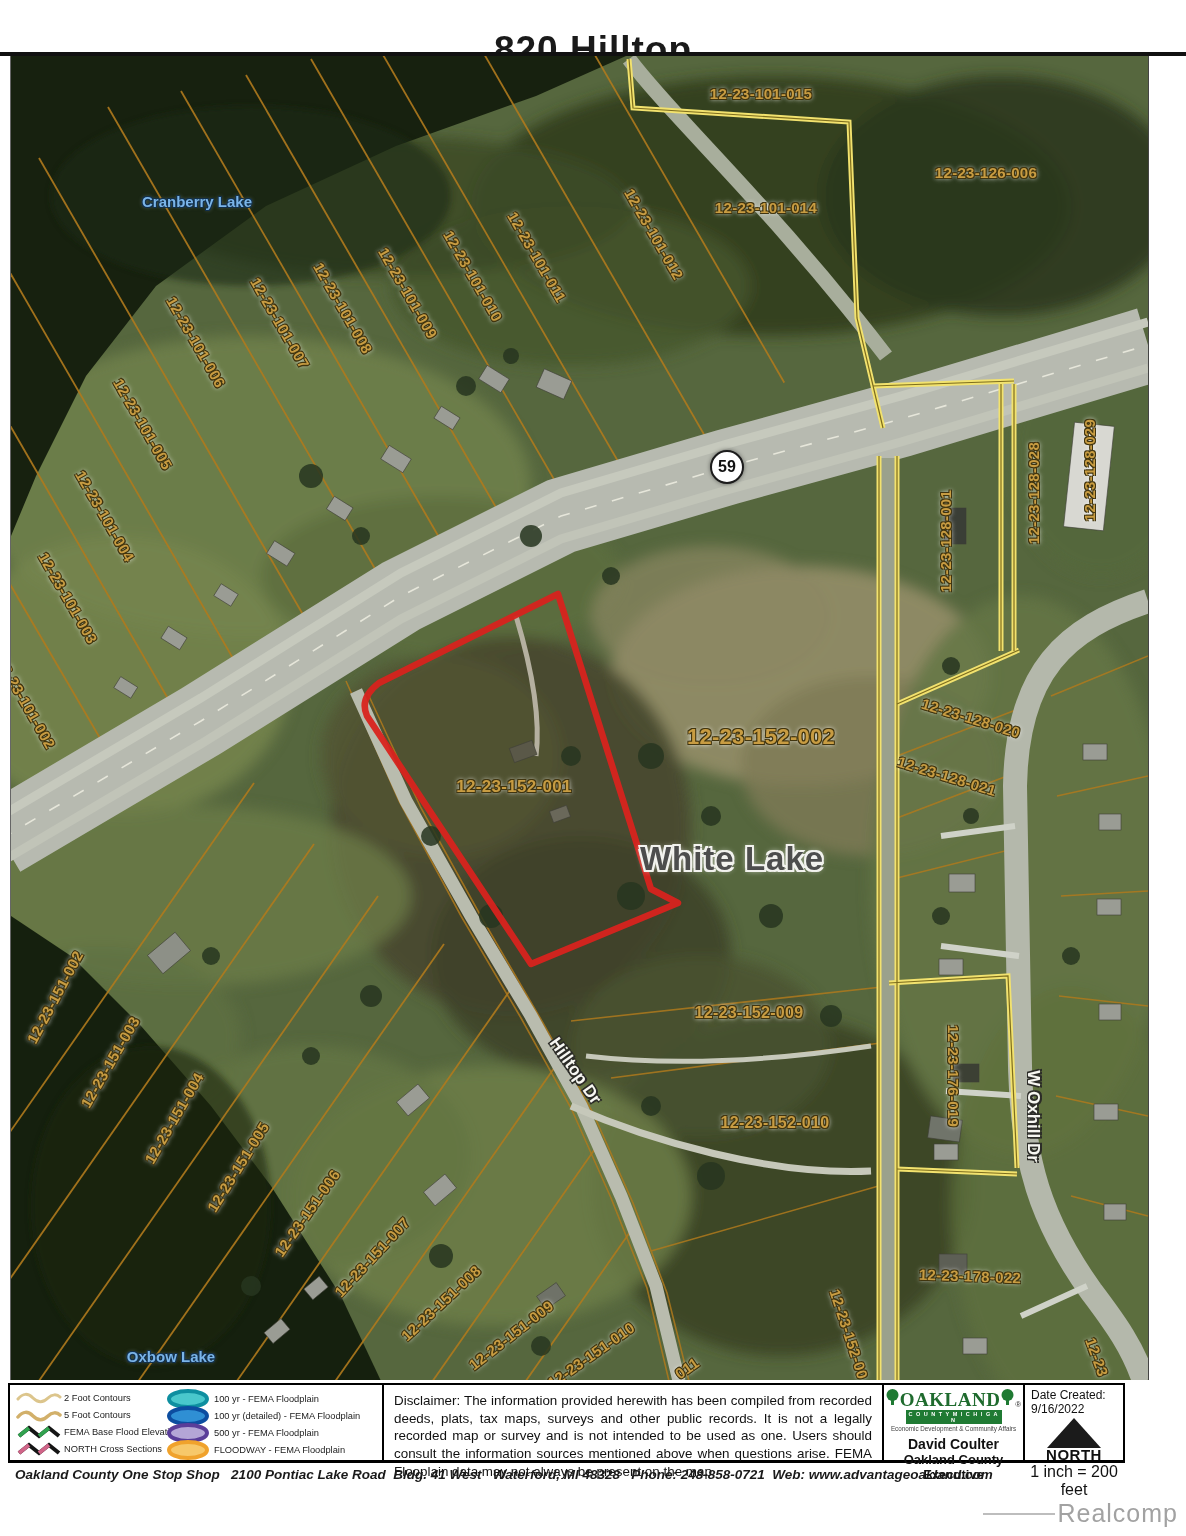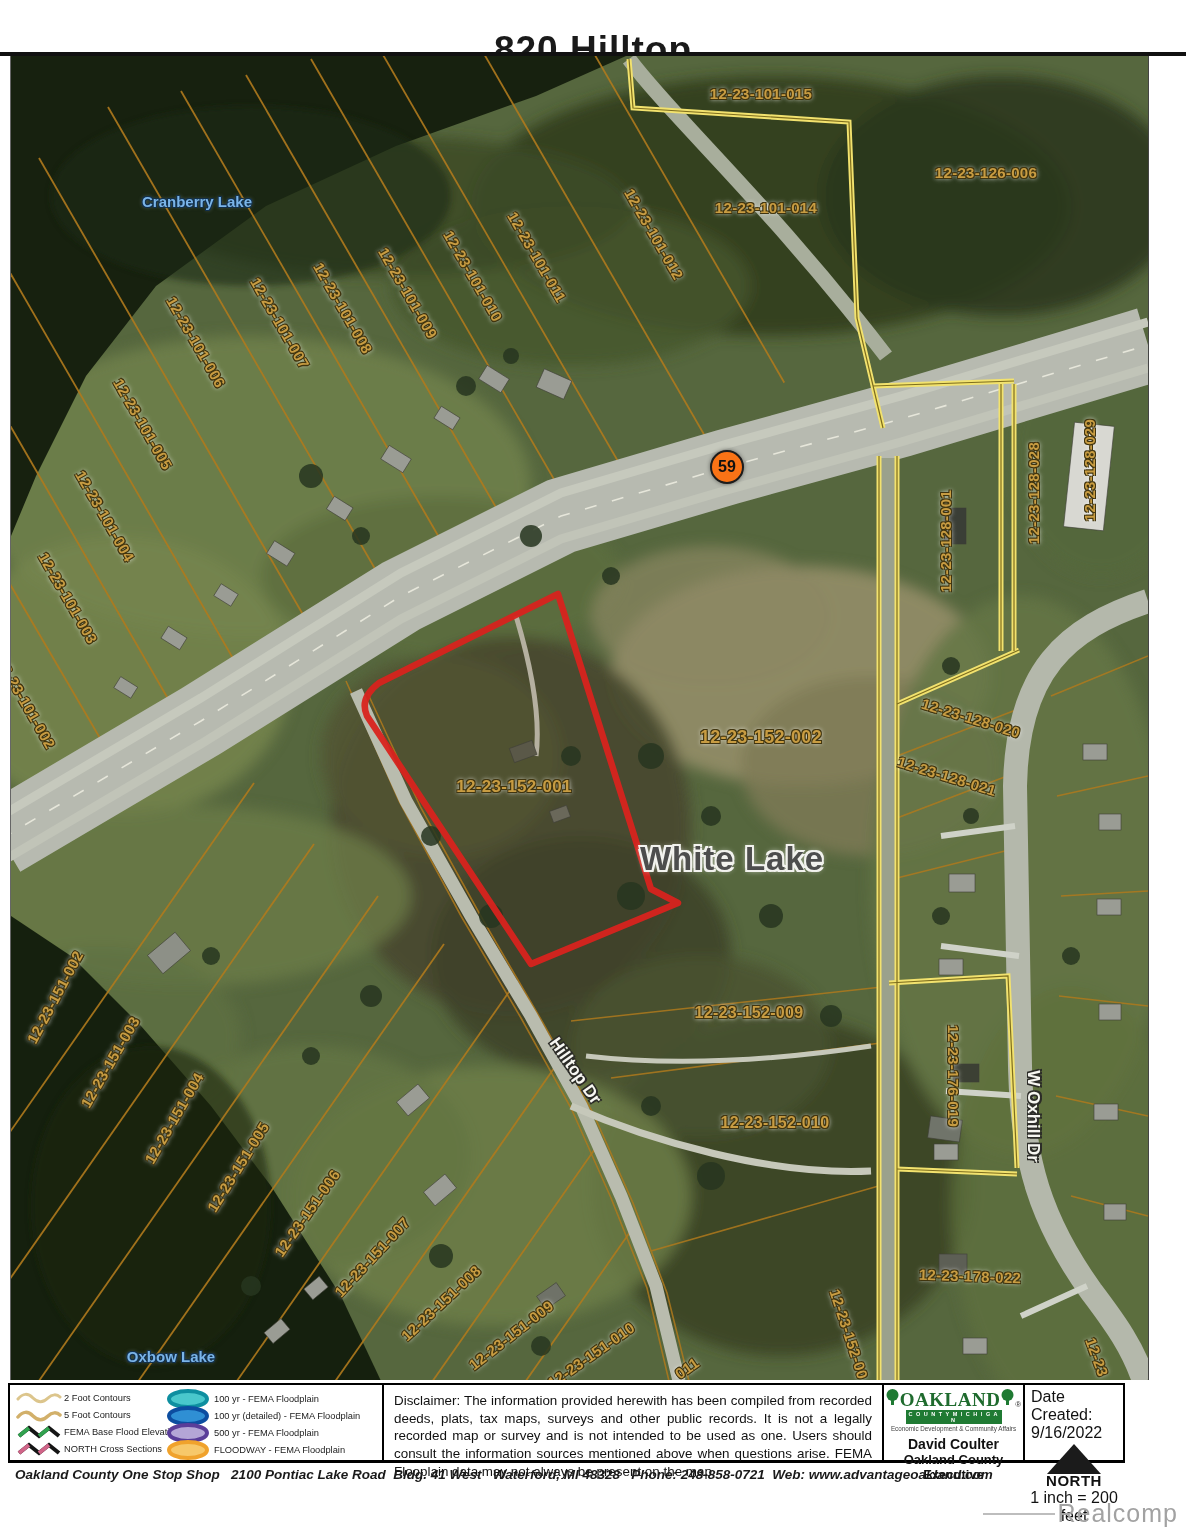--- a/index.html
+++ b/index.html
@@ -11,21 +11,21 @@
   .lbl{position:absolute;white-space:nowrap;transform-origin:center center;}
   .k-parcel{font-weight:bold;font-size:15px;color:#c89c42;letter-spacing:.3px;
     text-shadow:-1px -1px 0 #41350f,1px -1px 0 #41350f,-1px 1px 0 #41350f,1px 1px 0 #41350f,0 0 4px rgba(255,255,255,.9),0 0 6px rgba(255,255,255,.6);}
   .k-lake{font-weight:bold;font-size:15px;color:#7ab4e8;
     text-shadow:-1px -1px 0 #12304d,1px -1px 0 #12304d,-1px 1px 0 #12304d,1px 1px 0 #12304d,0 0 4px rgba(210,235,255,.5);}
   .k-road{font-weight:bold;font-size:17px;color:#f7f7f2;
     text-shadow:-1.5px -1.5px 0 #2c2c28,1.5px -1.5px 0 #2c2c28,-1.5px 1.5px 0 #2c2c28,1.5px 1.5px 0 #2c2c28;}
   .k-place{font-weight:bold;font-size:33px;color:#4d4d4d;letter-spacing:1px;
     text-shadow:-2px -2px 0 #f2f2ee,2px -2px 0 #f2f2ee,-2px 2px 0 #f2f2ee,2px 2px 0 #f2f2ee,0 0 6px #fff;}
   .shield{position:absolute;left:699px;top:394px;width:34px;height:34px;border-radius:50%;
-    background:#f97316;border:2.5px solid #1c1c1c;box-sizing:border-box;display:flex;align-items:center;justify-content:center;
+    background:#ffffff;border:2.5px solid #1c1c1c;box-sizing:border-box;display:flex;align-items:center;justify-content:center;
     font-weight:bold;font-size:16px;color:#111;box-shadow:0 0 4px rgba(0,0,0,.45);}
   
   .bottom-strip{position:absolute;left:8px;top:1383px;width:1117px;height:80px;display:flex;
     border:2.5px solid #000;border-bottom:3.5px solid #000;box-sizing:border-box;background:#fff;}
   .legend-box{width:328px;box-sizing:border-box;padding:5px 4px 3px 6px;display:flex;}
   .legend-col{display:flex;flex-direction:column;justify-content:space-between;}
   .legend-col.left{width:150px;}
   .legend-col.right{flex:1;}
   .legend-row{display:flex;align-items:center;height:17px;}
   .legend-row .sw{width:48px;flex:none;display:flex;align-items:center;}
@@ -34,21 +34,21 @@
   .disclaimer-box .txt{font-size:13.4px;line-height:1.32;color:#111;text-align:justify;}
   .oakland-box{width:141px;box-sizing:border-box;border-left:2.5px solid #000;text-align:center;padding-top:4px;}
   .logo-row{display:flex;align-items:flex-end;justify-content:center;gap:1px;}
   .logo-name{font-family:"Liberation Serif",serif;font-weight:bold;font-size:19px;color:#1f6b2e;letter-spacing:.5px;line-height:1;}
   .logo-reg{font-size:8px;color:#333;vertical-align:top;line-height:1;}
   .logo-band{margin:1px auto 0 auto;width:96px;background:#1f7a33;color:#fff;font-size:5.5px;font-weight:bold;letter-spacing:1px;padding:1px 0;}
   .logo-tagline{font-size:6.3px;color:#444;margin-top:1px;}
   .exec-name{font-size:14px;font-weight:bold;color:#111;margin-top:4px;}
   .exec-title{font-size:13px;font-weight:bold;color:#111;}
   .date-box{flex:1;box-sizing:border-box;border-left:2.5px solid #000;text-align:center;padding-top:3px;}
-  .date-label{font-size:16px;color:#111;text-align:left;padding-left:6px;}
+  .date-label{font-size:12px;color:#111;text-align:left;padding-left:6px;}
   .north-tri{width:0;height:0;border-left:27px solid transparent;border-right:27px solid transparent;border-bottom:30px solid #1b1b1b;margin:2px auto 0 auto;}
   .north-label{font-size:15px;font-weight:bold;color:#111;letter-spacing:.5px;margin-top:-2px;}
   .scale-label{font-size:16px;color:#111;}
   .footer-line{position:absolute;top:1467px;left:0;width:1008px;text-align:center;
     font-style:italic;font-weight:bold;font-size:13.5px;color:#1a1a1a;white-space:pre;}
   .realcomp{position:absolute;top:1499px;right:8px;display:flex;align-items:center;}
   .rc-line{width:72px;height:2px;background:#bdbdbd;margin-right:2px;}
   .rc-text{font-size:25px;color:#a2a2a2;letter-spacing:1px;}
 </style>
 </head>
@@ -266,21 +266,21 @@
       <div class="lbl k-parcel" style="left: 462px; top: 220px; transform: translate(-50%, -50%) rotate(60deg);">12-23-101-010</div>
       <div class="lbl k-parcel" style="left: 397px; top: 237px; transform: translate(-50%, -50%) rotate(60deg);">12-23-101-009</div>
       <div class="lbl k-parcel" style="left: 332px; top: 252px; transform: translate(-50%, -50%) rotate(60deg);">12-23-101-008</div>
       <div class="lbl k-parcel" style="left: 269px; top: 267px; transform: translate(-50%, -50%) rotate(60deg);">12-23-101-007</div>
       <div class="lbl k-parcel" style="left: 185px; top: 286px; transform: translate(-50%, -50%) rotate(60deg);">12-23-101-006</div>
       <div class="lbl k-parcel" style="left: 132px; top: 368px; transform: translate(-50%, -50%) rotate(60deg);">12-23-101-005</div>
       <div class="lbl k-parcel" style="left: 94px; top: 460px; transform: translate(-50%, -50%) rotate(60deg);">12-23-101-004</div>
       <div class="lbl k-parcel" style="left: 57px; top: 542px; transform: translate(-50%, -50%) rotate(60deg);">12-23-101-003</div>
       <div class="lbl k-parcel" style="left: 15px; top: 647px; transform: translate(-50%, -50%) rotate(60deg);">12-23-101-002</div>
       <div class="lbl k-parcel" style="left: 503px; top: 731px; transform: translate(-50%, -50%) rotate(0deg); font-size: 17px;">12-23-152-001</div>
-      <div class="lbl k-parcel" style="left: 738px; top: 681px; transform: translate(-50%, -50%) rotate(0deg); font-size: 18px; padding-left: 24px;">12-23-152-002</div>
+      <div class="lbl k-parcel" style="left: 738px; top: 681px; transform: translate(-50%, -50%) rotate(0deg); font-size: 22px; padding-left: 24px;">12-23-152-002</div>
       <div class="lbl k-parcel" style="left: 738px; top: 957px; transform: translate(-50%, -50%) rotate(0deg); font-size: 16px;">12-23-152-009</div>
       <div class="lbl k-parcel" style="left: 764px; top: 1067px; transform: translate(-50%, -50%) rotate(0deg); font-size: 16px;">12-23-152-010</div>
       <div class="lbl k-parcel" style="left: 838px; top: 1278px; transform: translate(-50%, -50%) rotate(72deg);">12-23-152-00</div>
       <div class="lbl k-parcel" style="left: 44px; top: 941px; transform: translate(-50%, -50%) rotate(-62deg);">12-23-151-002</div>
       <div class="lbl k-parcel" style="left: 99px; top: 1006px; transform: translate(-50%, -50%) rotate(-60deg);">12-23-151-003</div>
       <div class="lbl k-parcel" style="left: 163px; top: 1062px; transform: translate(-50%, -50%) rotate(-60deg);">12-23-151-004</div>
       <div class="lbl k-parcel" style="left: 227px; top: 1111px; transform: translate(-50%, -50%) rotate(-58deg);">12-23-151-005</div>
       <div class="lbl k-parcel" style="left: 296px; top: 1157px; transform: translate(-50%, -50%) rotate(-55deg);">12-23-151-006</div>
       <div class="lbl k-parcel" style="left: 361px; top: 1201px; transform: translate(-50%, -50%) rotate(-47deg);">12-23-151-007</div>
       <div class="lbl k-parcel" style="left: 430px; top: 1247px; transform: translate(-50%, -50%) rotate(-43deg);">12-23-151-008</div>

